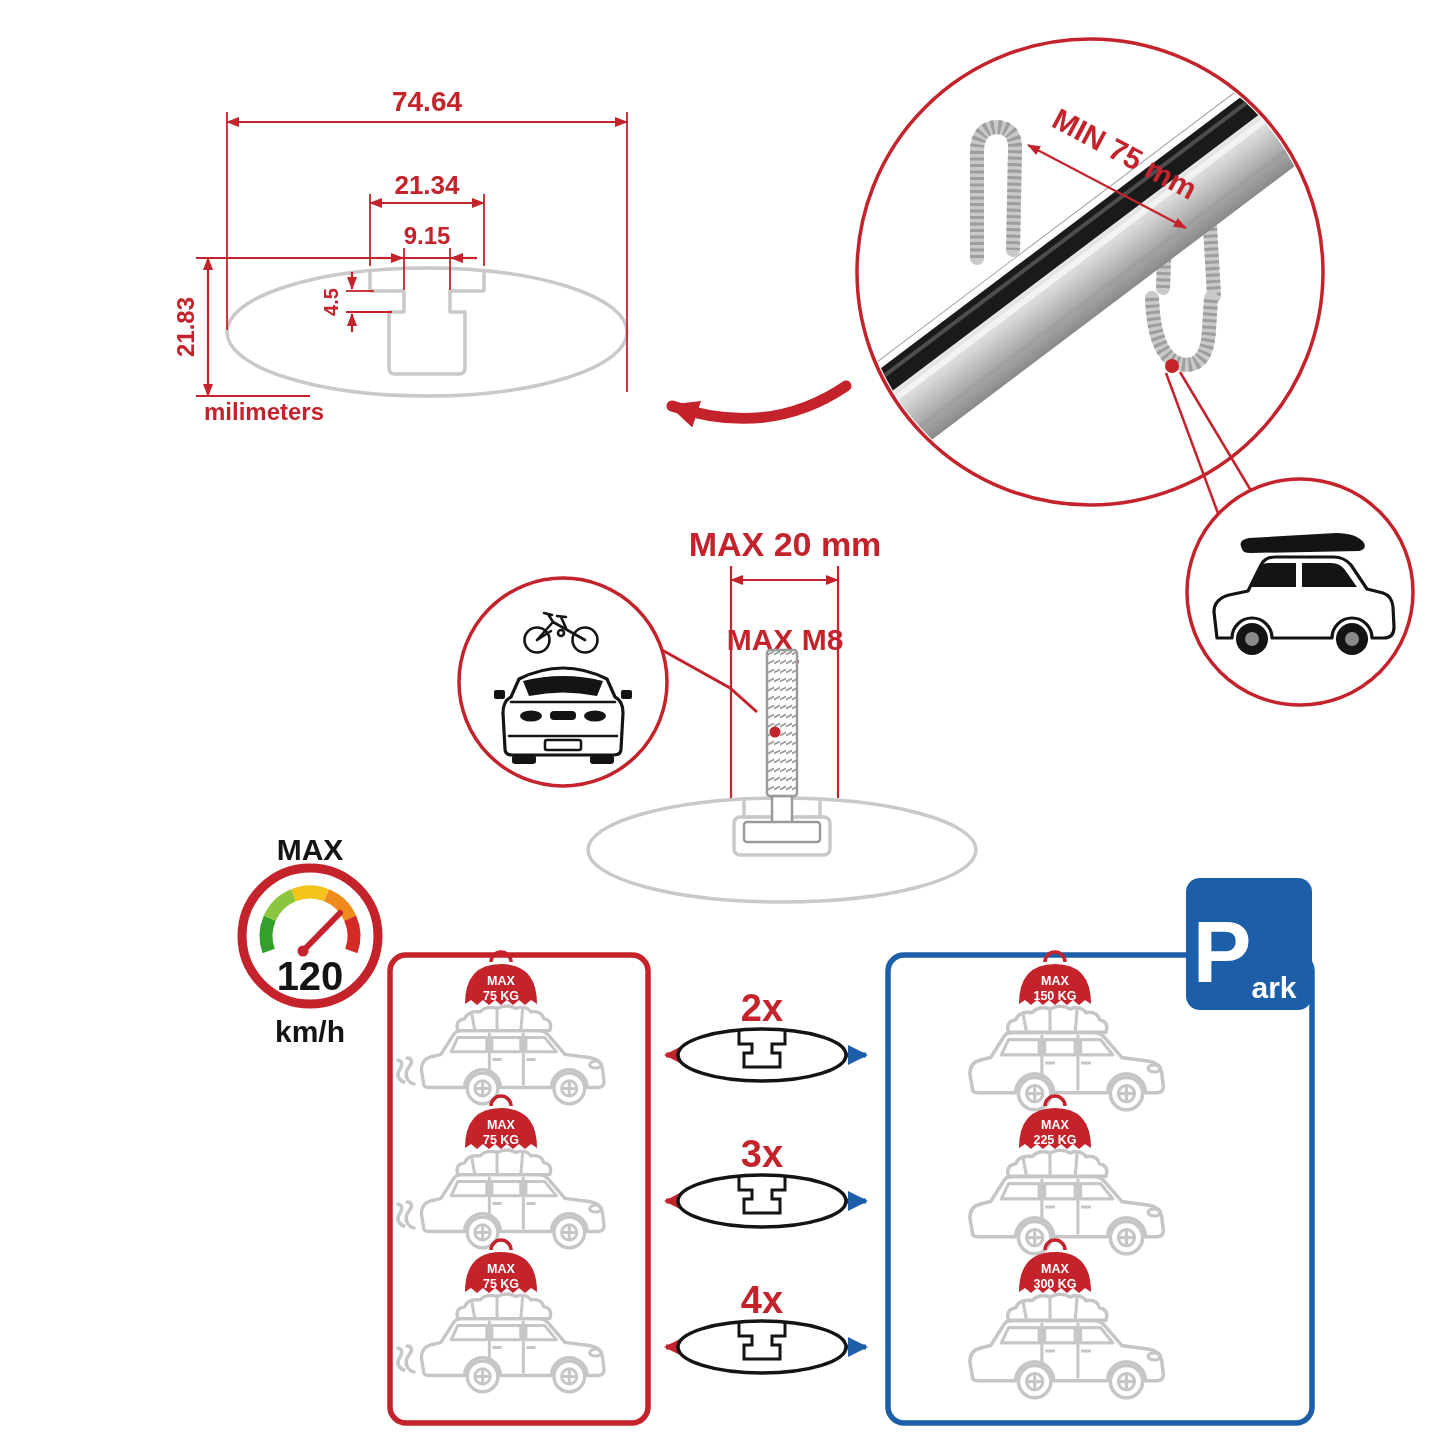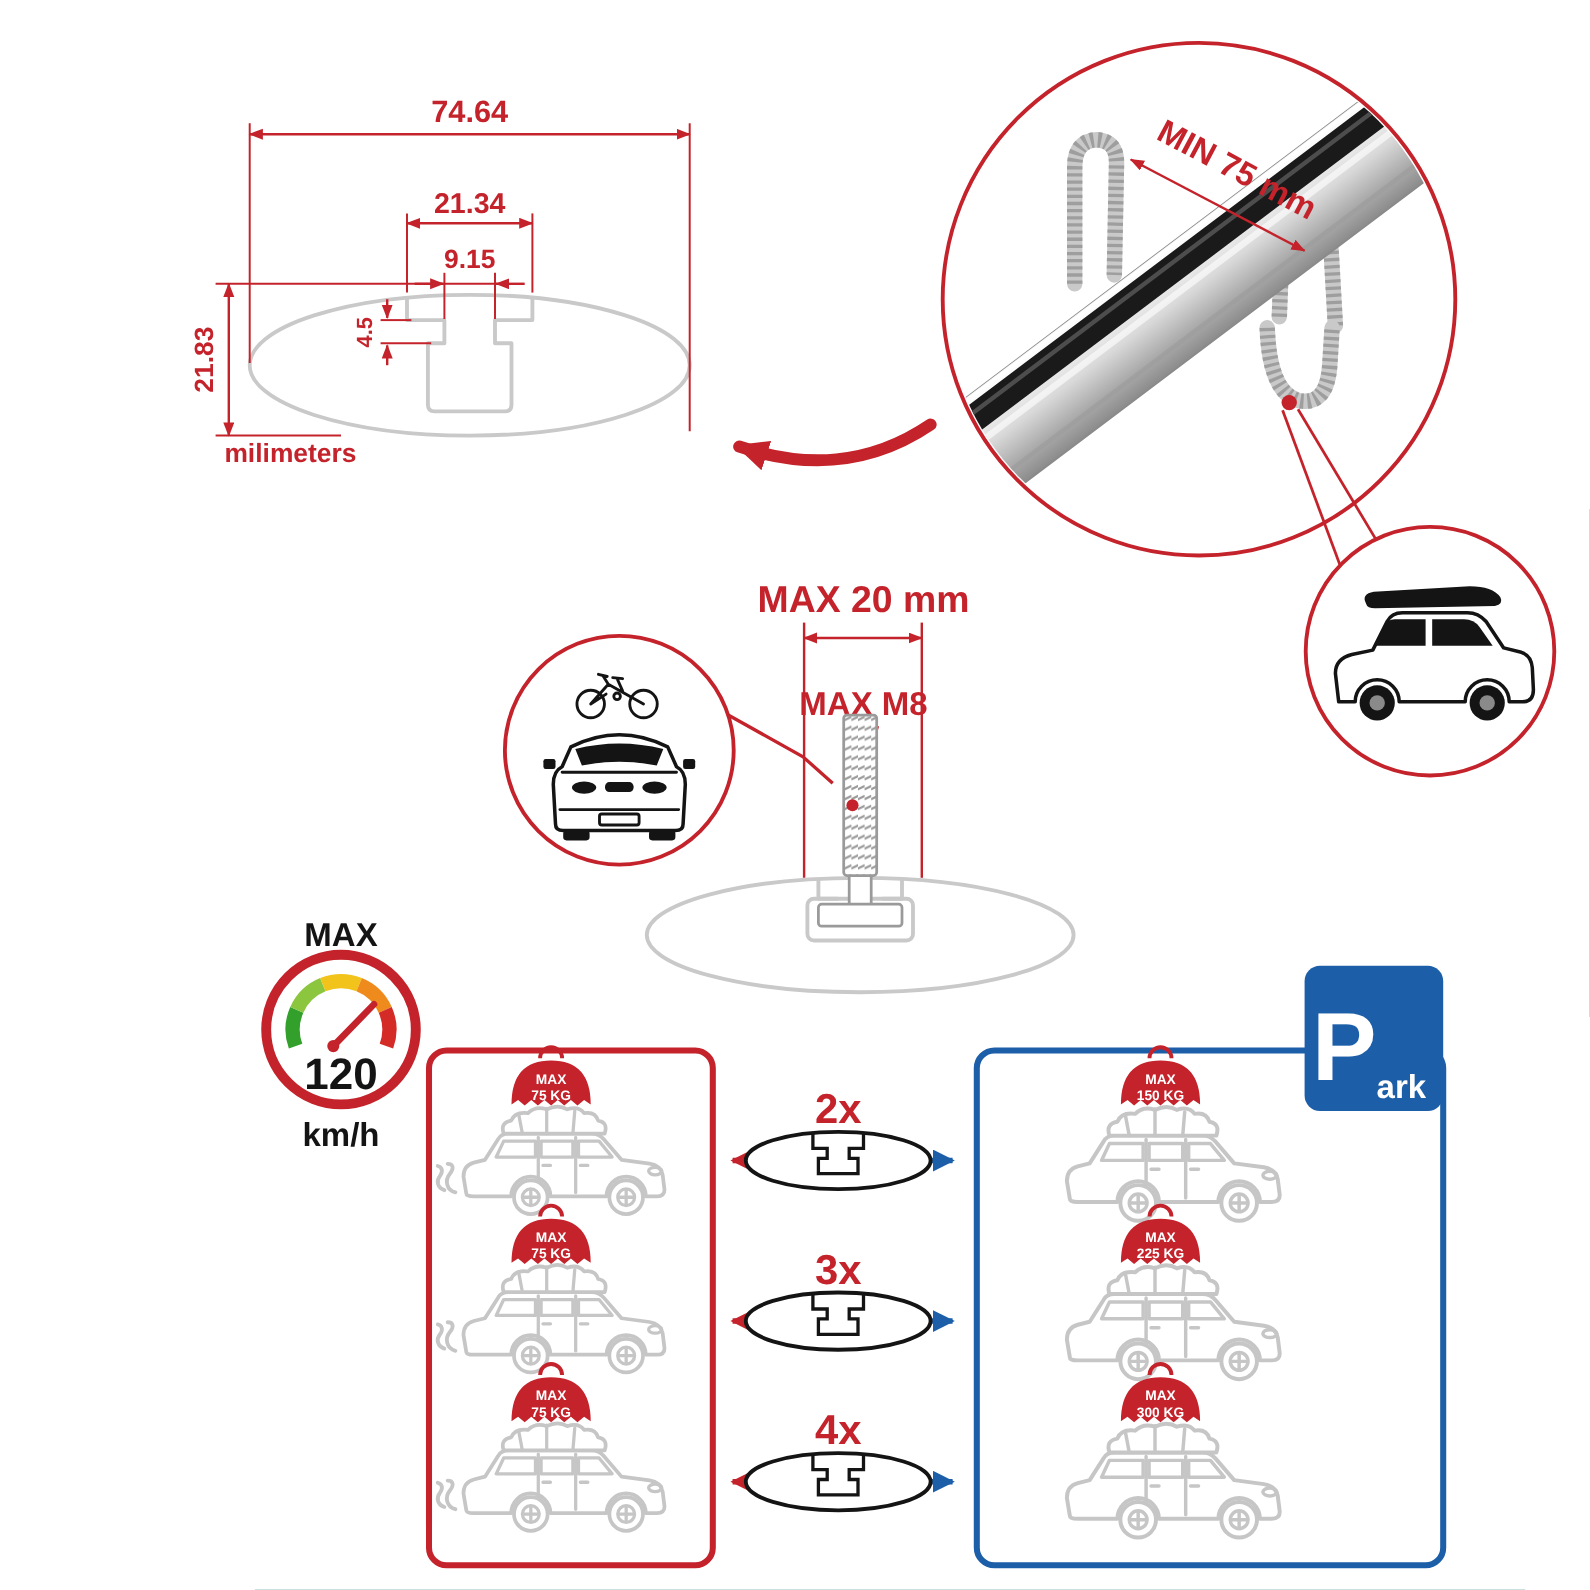--- a/index.html
+++ b/index.html
@@ -1,16 +1,16 @@
 <!DOCTYPE html>
 <html><head>
 <meta charset="utf-8">
 <style>
   html,body{margin:0;padding:0;background:#ffffff;}
-  .page{width:1445px;height:1445px;position:relative;background:#0f766e;}
+  .page{width:1445px;height:1445px;position:relative;background:#5eead4;}
   svg{display:block;}
   svg text{font-family:"Liberation Sans",sans-serif;font-weight:bold;}
   .red{fill:#c4232b;}
   .ink{fill:#141414;}
   .wht{fill:#ffffff;}
   .mid{text-anchor:middle;}
   .start{text-anchor:start;}
   .dimline{stroke:#c4232b;stroke-width:2.2;fill:none;}
   .dimthin{stroke:#c4232b;stroke-width:1.8;fill:none;}
   .grayline{stroke:#c9c9c9;stroke-width:3.5;fill:none;stroke-linejoin:round;}

